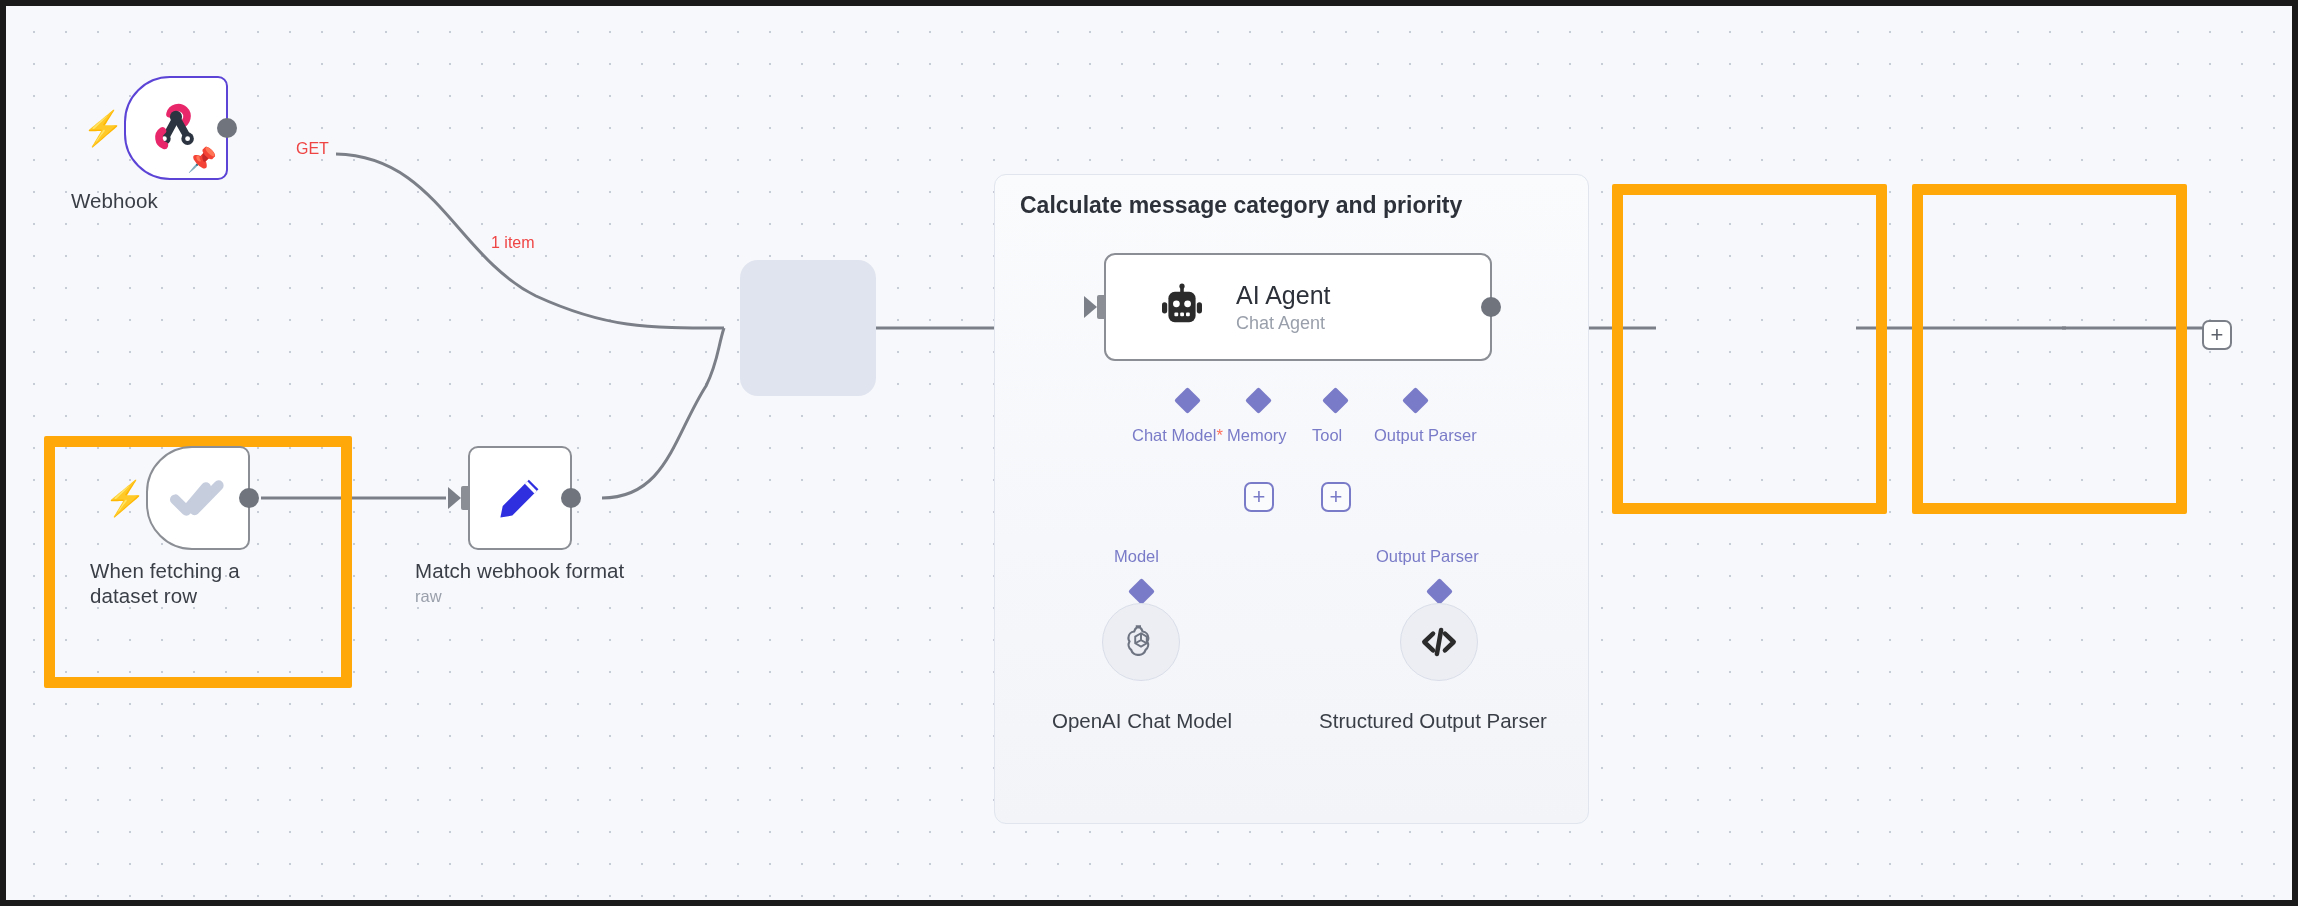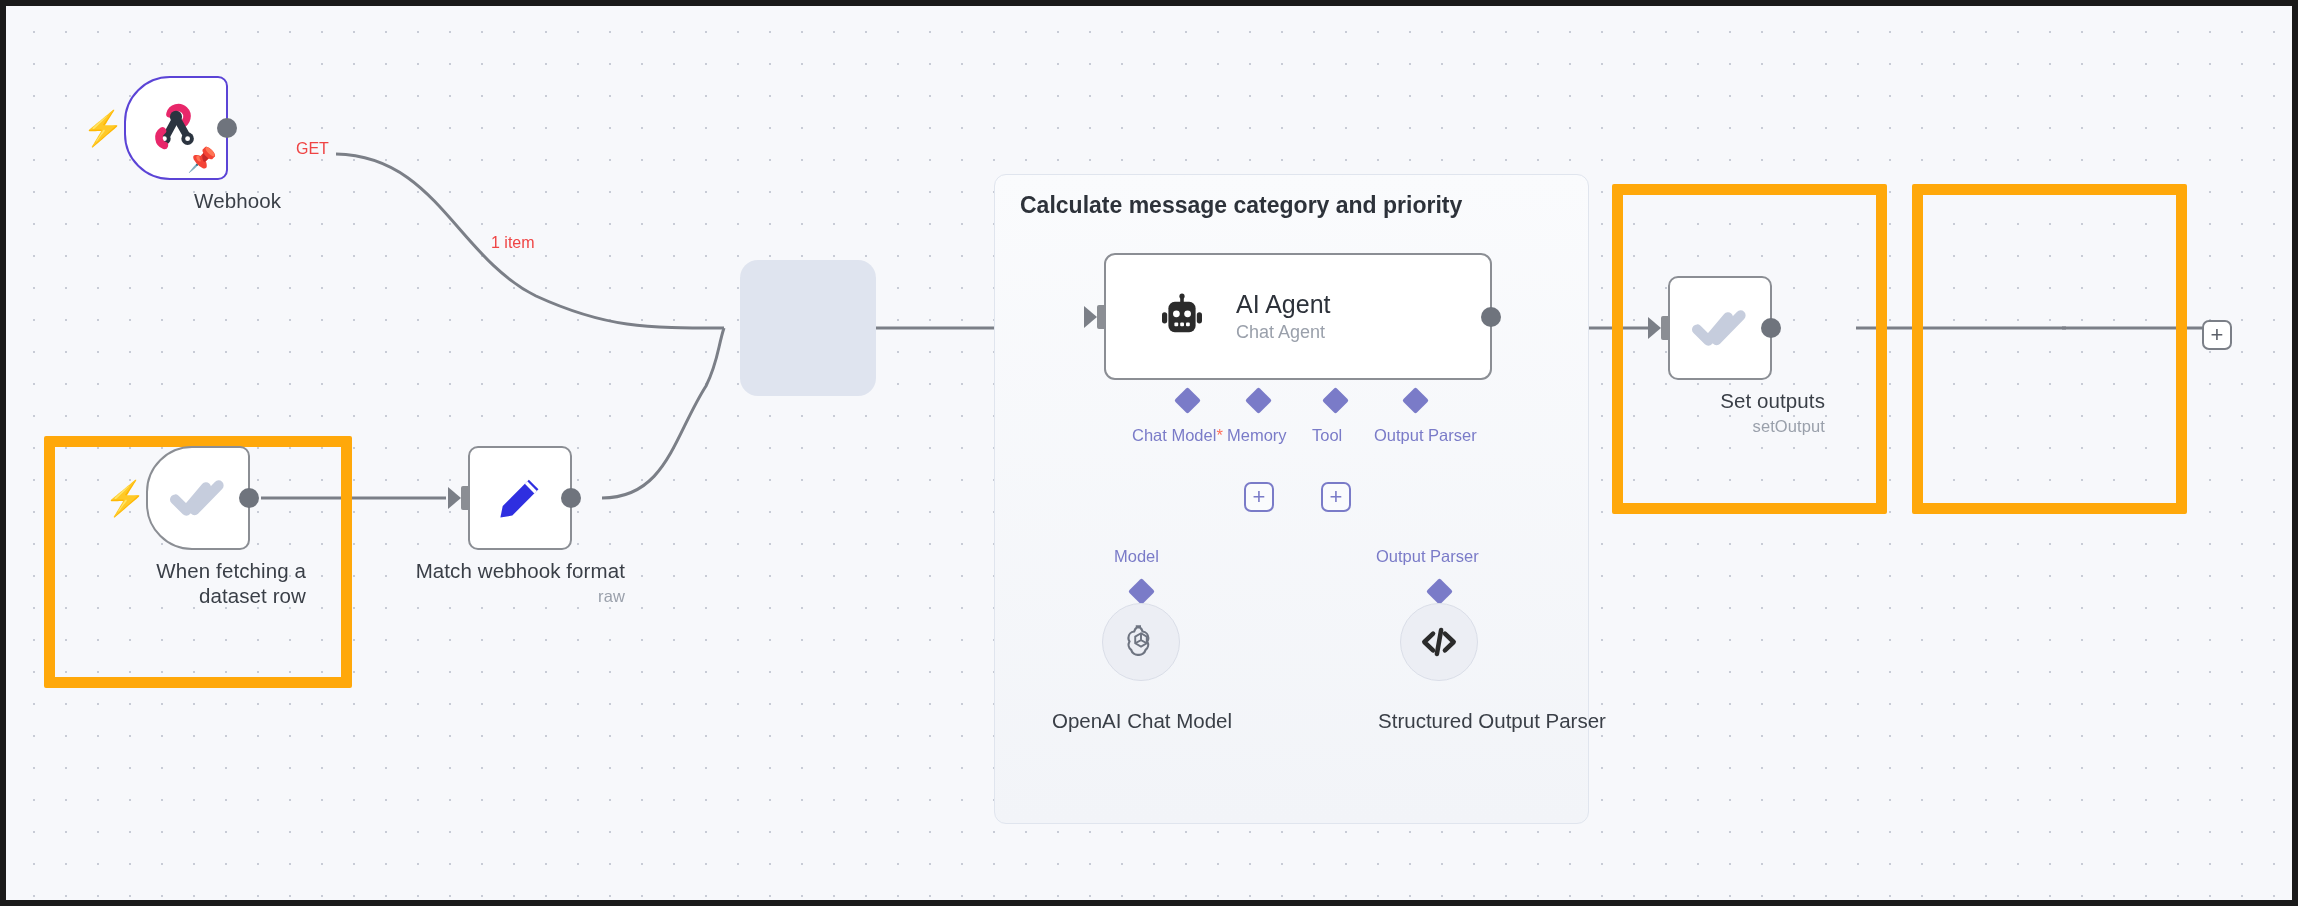--- a/index.html
+++ b/index.html
@@ -30,21 +30,21 @@
     border-radius: 10px;
     display: flex; align-items: center; justify-content: center;
   }
   .node-box.trigger { border-top-left-radius: 46px; border-bottom-left-radius: 46px; }
   .node-box.accent  { border-color: #5b44d6; }
   .node-label {
     position: absolute;
     top: 112px; left: 50%;
     transform: translateX(-50%);
     width: 210px;
-    text-align: right;
+    text-align: left;
     font-size: 20.5px;
     color: #3a3f47;
     line-height: 25px;
     letter-spacing: .1px;
   }
   .node-sublabel {
     font-size: 16.5px;
     color: #9aa0ab;
     line-height: 22px;
   }
@@ -118,21 +118,21 @@
     position: absolute;
     left: 18px; top: 20px;
     font-size: 23px;
     font-weight: bold;
     color: #2d323a;
     margin-left: 8px;
   }
   #agent-node {
     position: absolute;
     left: 1098px; top: 247px;
-    width: 388px; height: 127px;
+    width: 388px; height: 108px;
     background: #fff;
     border: 2px solid #8b8e94;
     border-radius: 11px;
     display: flex; align-items: center;
   }
   #agent-node .agent-icon { margin-left: 52px; width: 48px; height: 48px; }
   #agent-node .agent-text { margin-left: 30px; }
   #agent-title { font-size: 25px; color: #2d323a; line-height: 31px; }
   #agent-sub { font-size: 18px; color: #9aa0ab; line-height: 24px; }
 
@@ -342,32 +342,19 @@
 
   <div class="sub-label" style="left:1370px; top:541px;">Output Parser</div>
   <div class="diamond" style="left:1424px; top:576px;"></div>
   <div class="sub-circle" style="left:1394px; top:597px;">
     <svg width="42" height="42" viewBox="0 0 24 24">
       <path d="M8.6 7.2 L3.6 12 L8.6 16.8" fill="none" stroke="#2b2b2b" stroke-width="2.6" stroke-linecap="round" stroke-linejoin="round"></path>
       <path d="M15.4 7.2 L20.4 12 L15.4 16.8" fill="none" stroke="#2b2b2b" stroke-width="2.6" stroke-linecap="round" stroke-linejoin="round"></path>
       <path d="M13.2 5.2 L10.8 18.8" stroke="#2b2b2b" stroke-width="2.6" stroke-linecap="round"></path>
     </svg>
   </div>
-  <div class="sub-node-label" style="left:1371px; top:702px; width:230px;">Structured Output Parser</div>
-
-  <div class="node-wrap" style="left:1662px; top:270px;">
-    <div class="node-box">
-      <span class="in-arrow"></span>
-      <span class="in-port"></span>
-      <svg width="58" height="58" viewBox="0 0 24 24">
-        <path d="M2.5 12.6 L7.2 17.2 L15.3 7.6" fill="none" stroke="#c6cddd" stroke-width="4.2" stroke-linecap="round" stroke-linejoin="round"></path>
-        <path d="M9.0 15.3 L10.6 17.0 L20.5 6.8" fill="none" stroke="#c6cddd" stroke-width="4.2" stroke-linecap="round" stroke-linejoin="round"></path>
-      </svg>
-      <span class="out-dot"></span>
-    </div>
-    <div class="node-label">Set outputs</div>
-    <div class="node-label node-sublabel" style="top:139px;">setOutput</div>
-  </div>
+  <div class="sub-node-label" style="left:1312px; top:702px; width:230px;">Structured Output Parser</div>
+
 
 
   <div id="end-plus">+</div>
 
 </div>
 
 </body></html>

